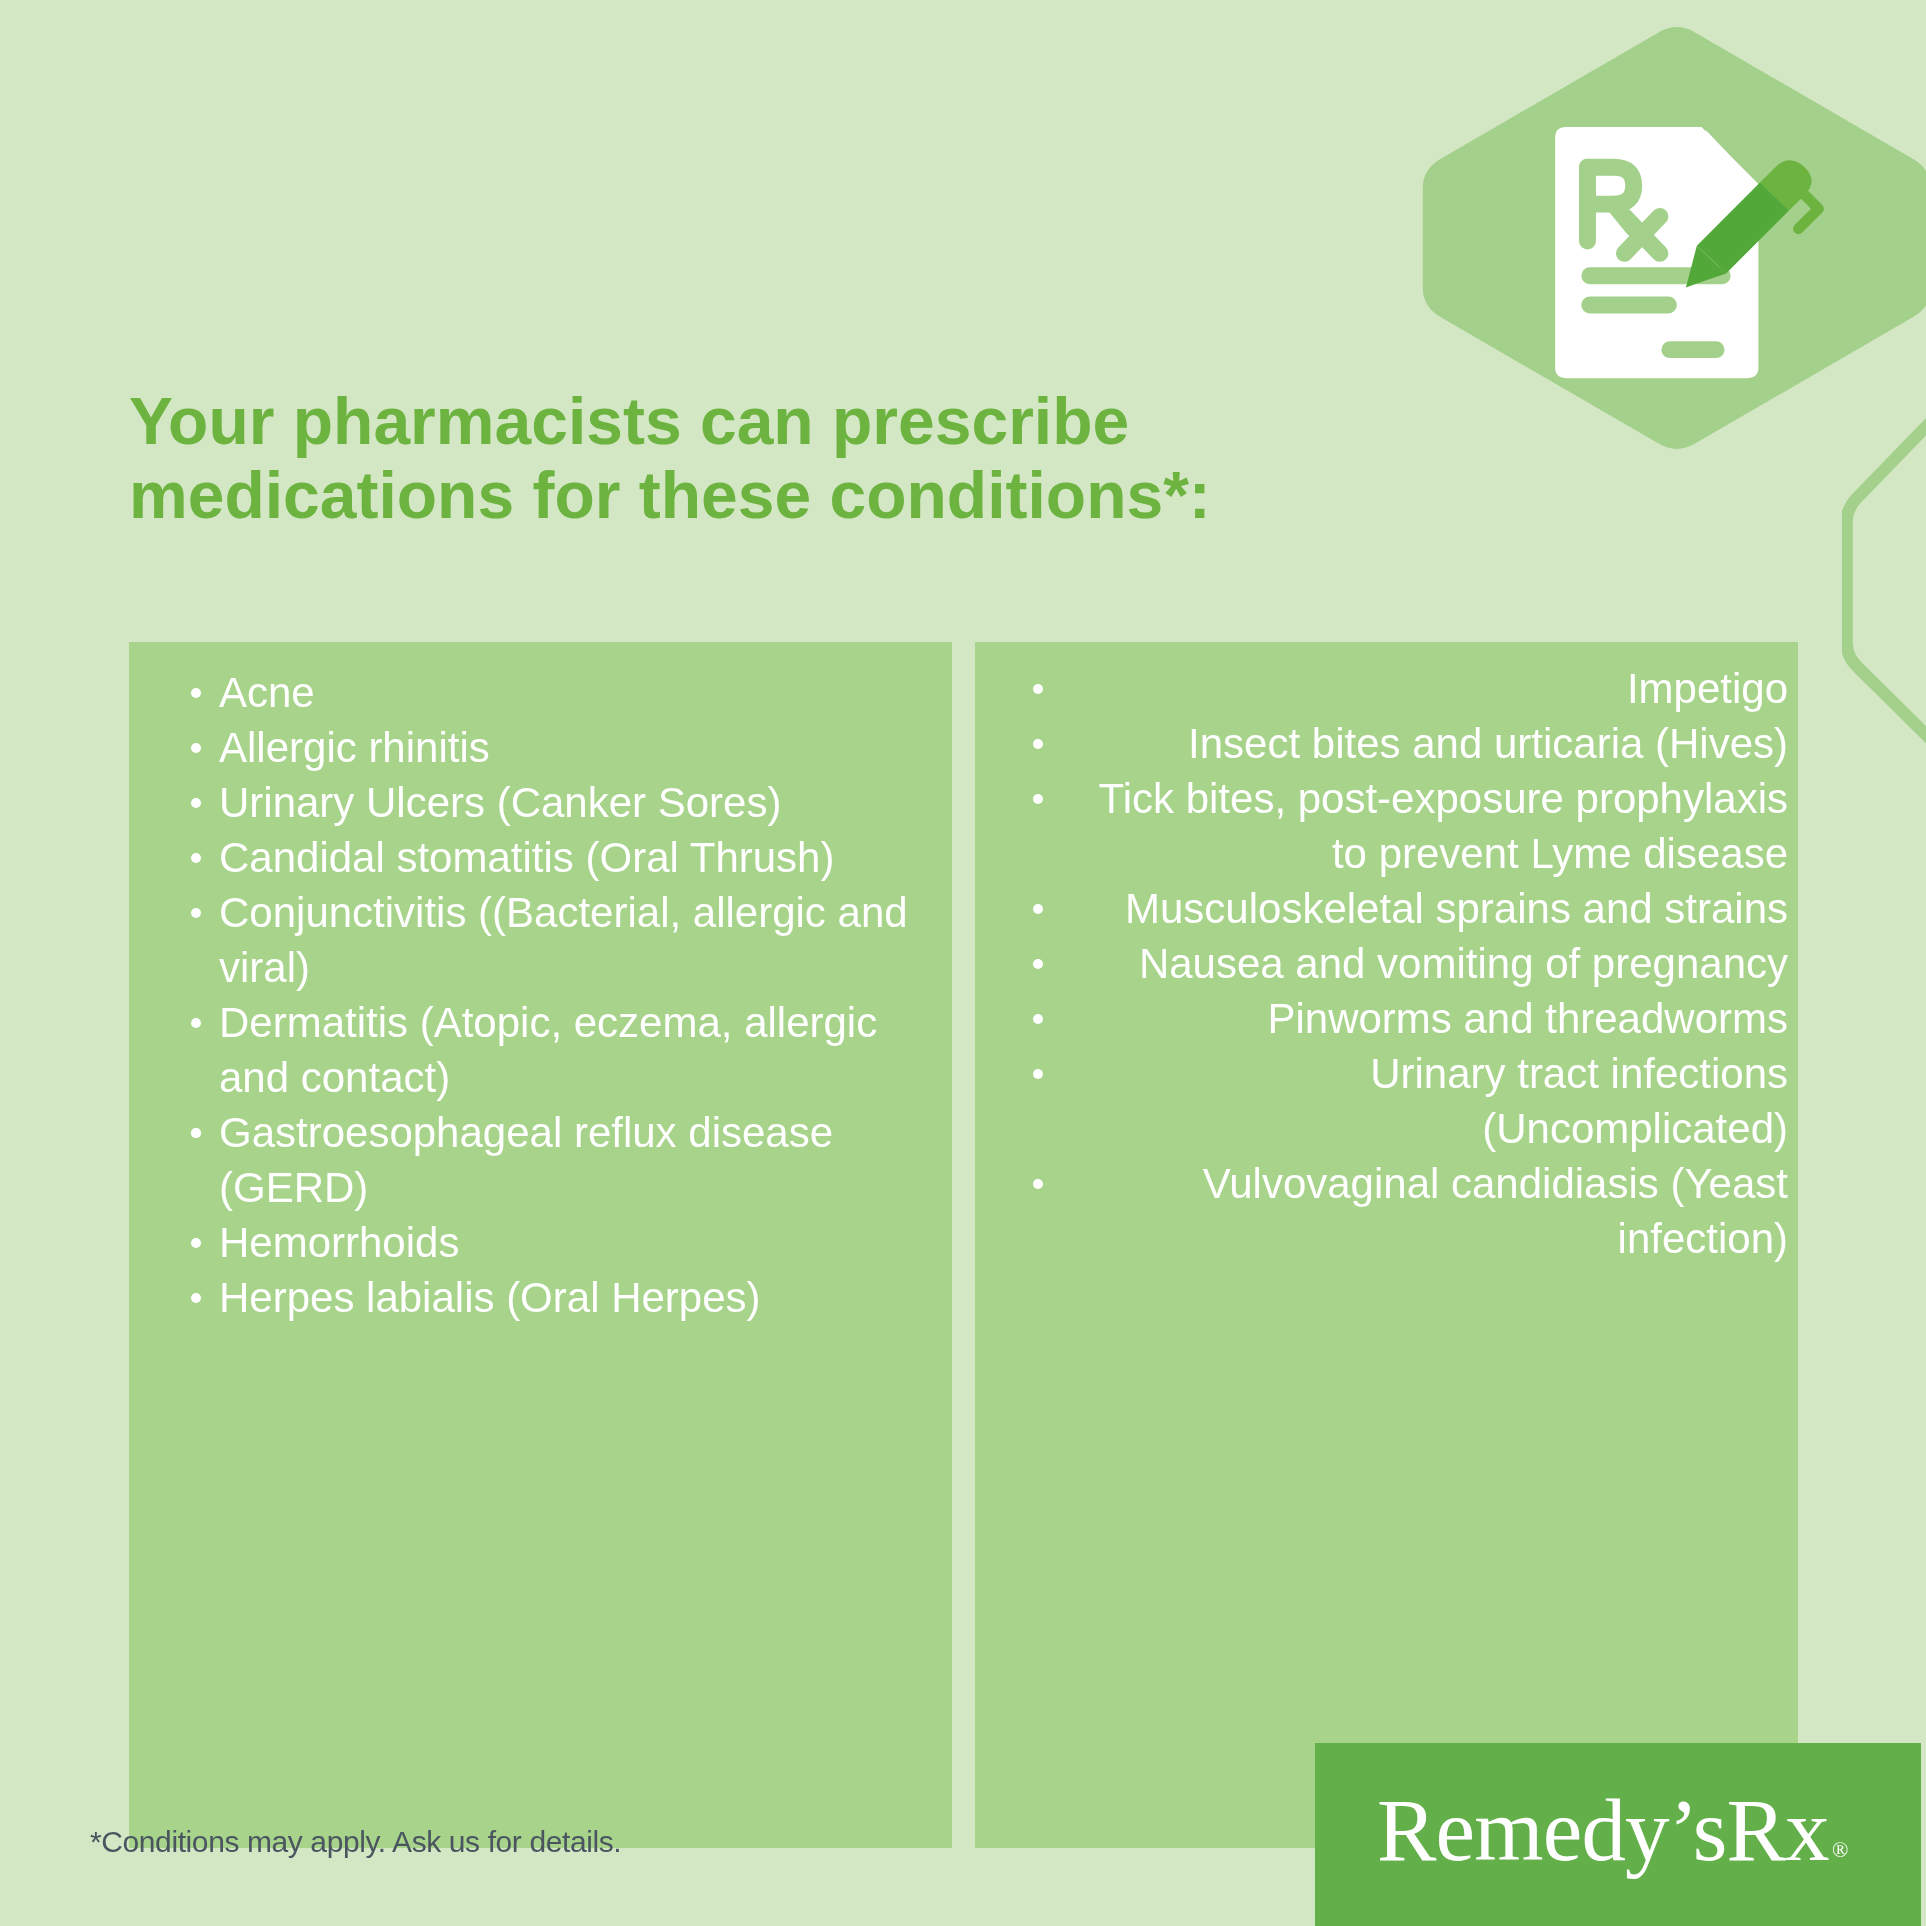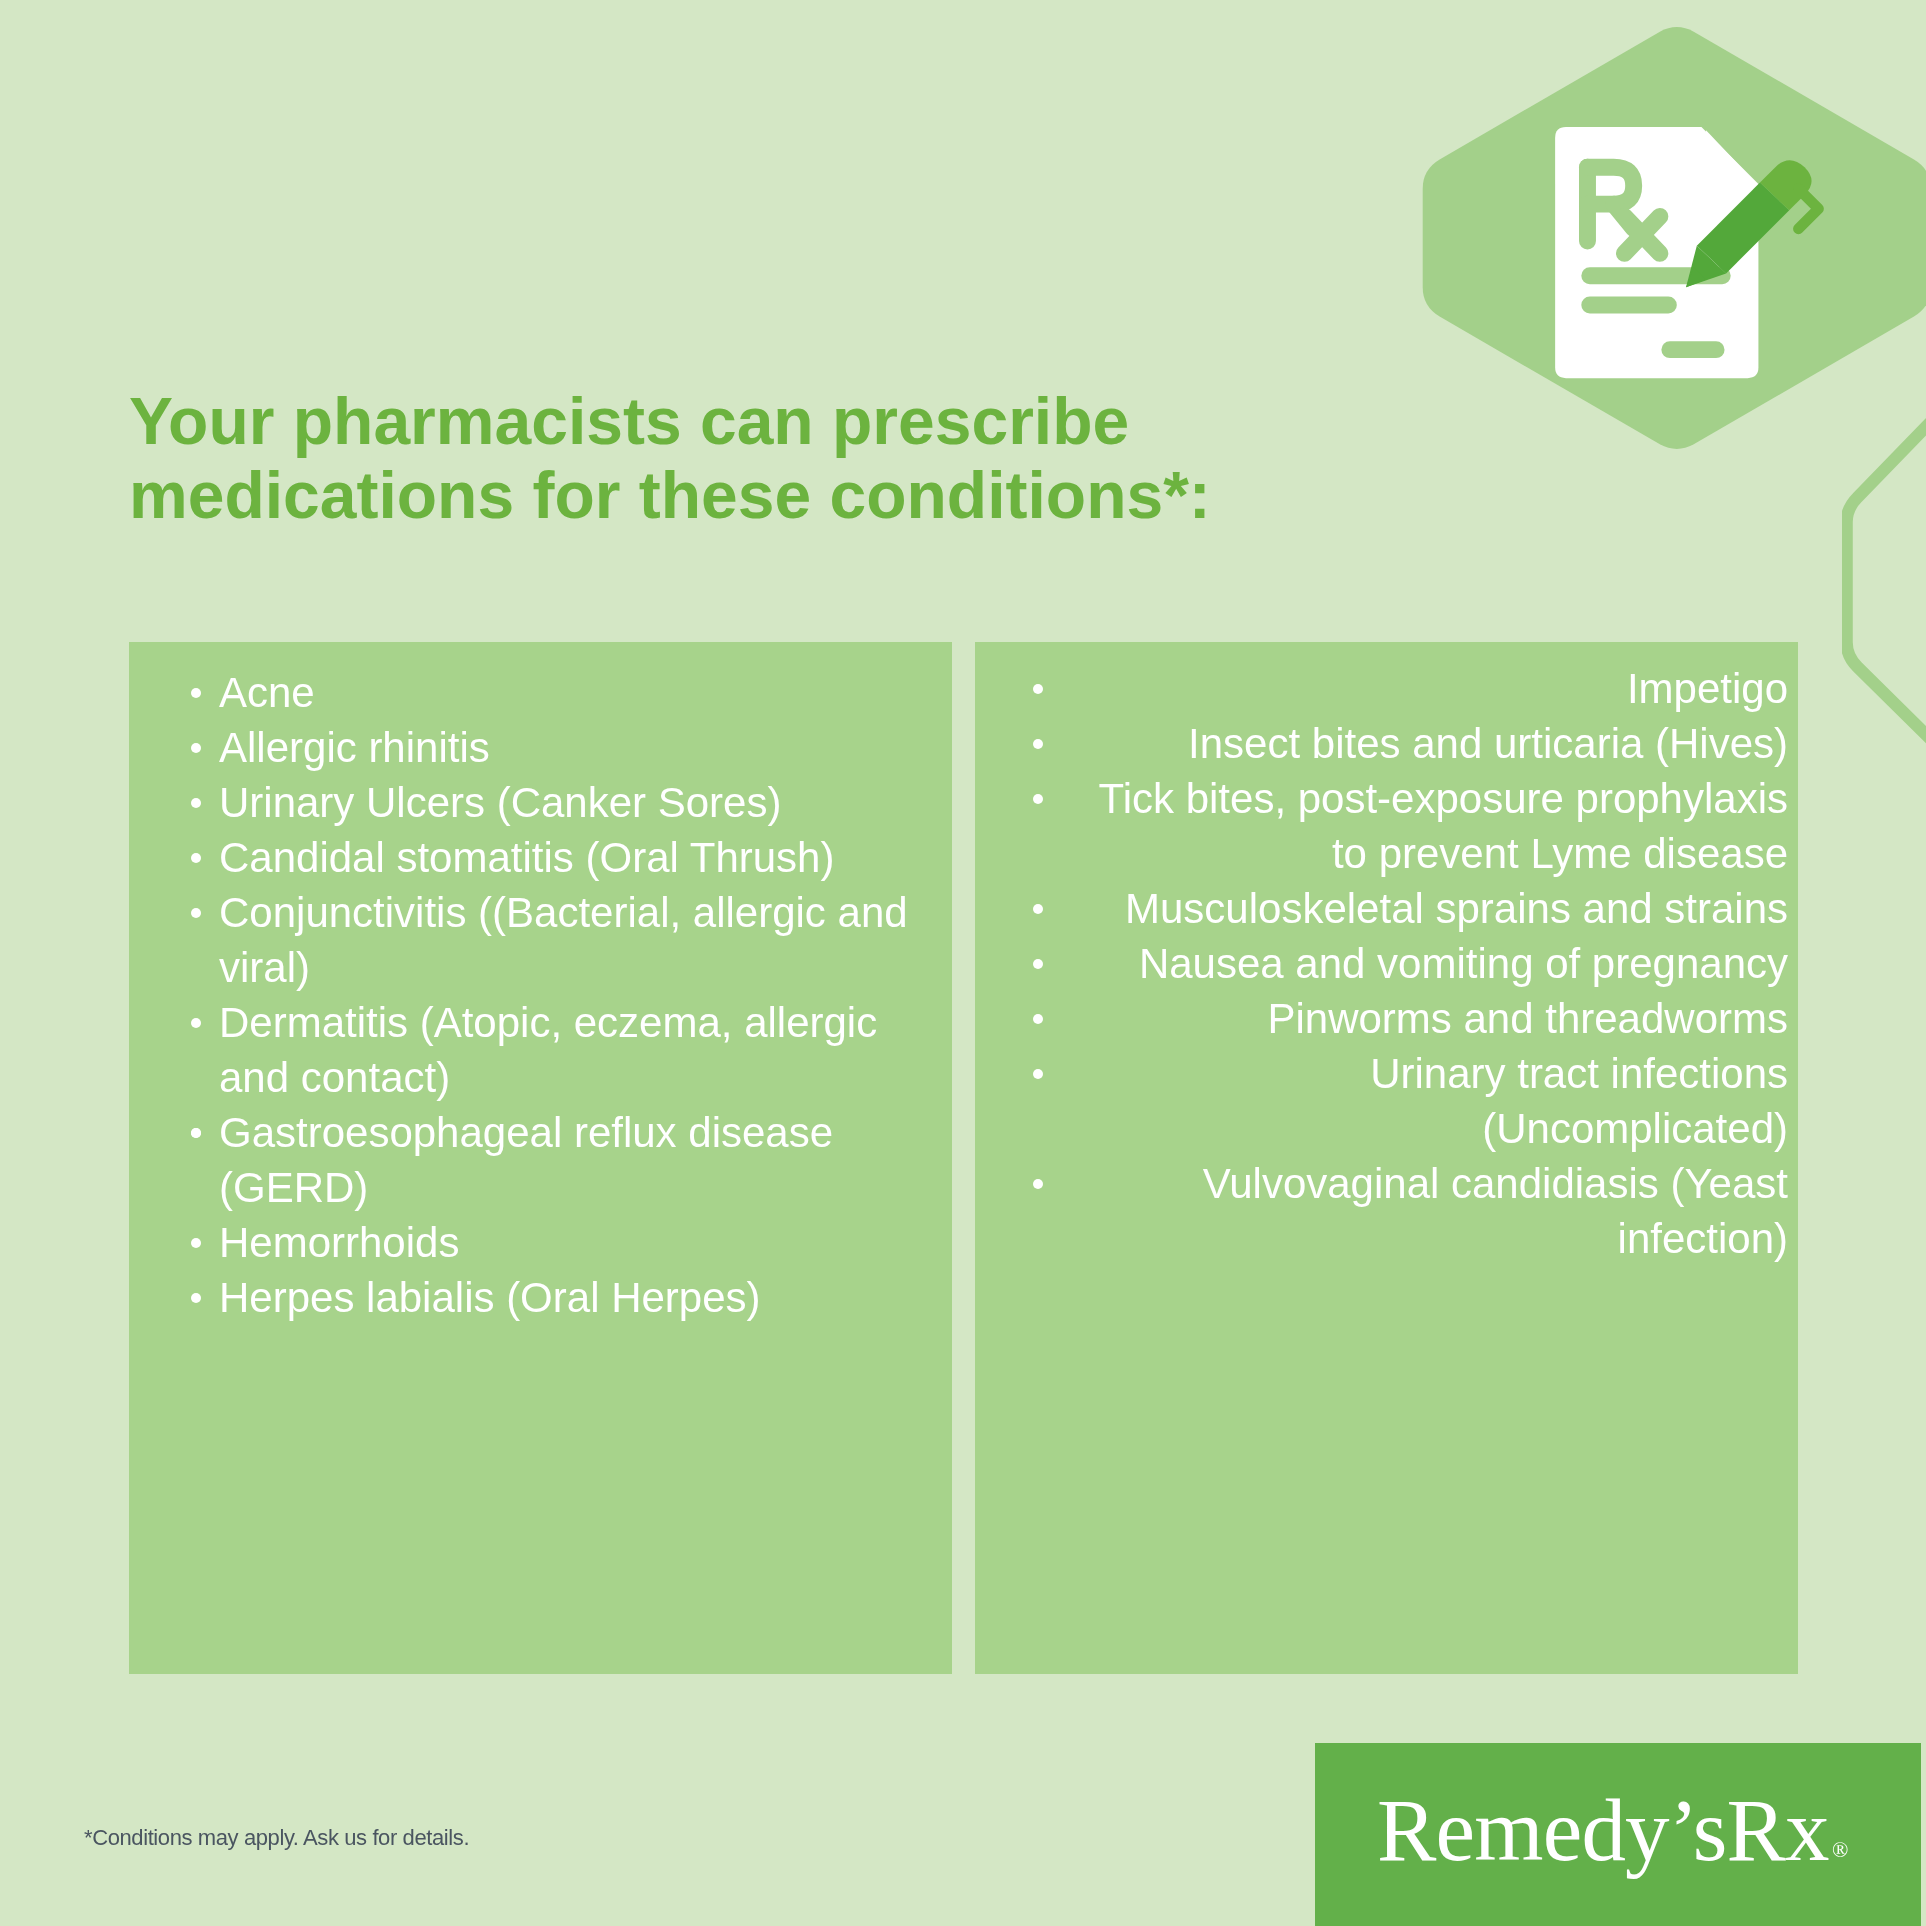--- a/index.html
+++ b/index.html
@@ -43,21 +43,21 @@
     font-size: 66px;
     font-weight: bold;
     line-height: 1.12;
     color: #6cb33f;
   }
 
   
   .list-box {
     position: absolute;
     top: 642px;
-    height: 1032px;
+    height: 1206px;
     background: #a7d38b;
     box-sizing: border-box;
   }
   #box-left  { left: 129px;  width: 823px; }
   #box-right { left: 975px; width: 823px; text-align: right; }
 
   .bullet-list {
     list-style: none;
     margin: 0;
     padding: 0;
@@ -80,23 +80,23 @@
     top: 23px;
     width: 10px;
     height: 10px;
     border-radius: 50%;
     background: #ffffff;
   }
 
   
   #footnote {
     position: absolute;
-    left: 84px;
+    left: 90px;
     top: 1825px;
-    font-size: 22px;
+    font-size: 30px;
     color: #4a5560;
     letter-spacing: -0.4px;
   }
 
   
   #logo-block {
     position: absolute;
     left: 1315px;
     top: 1743px;
     width: 606px;

